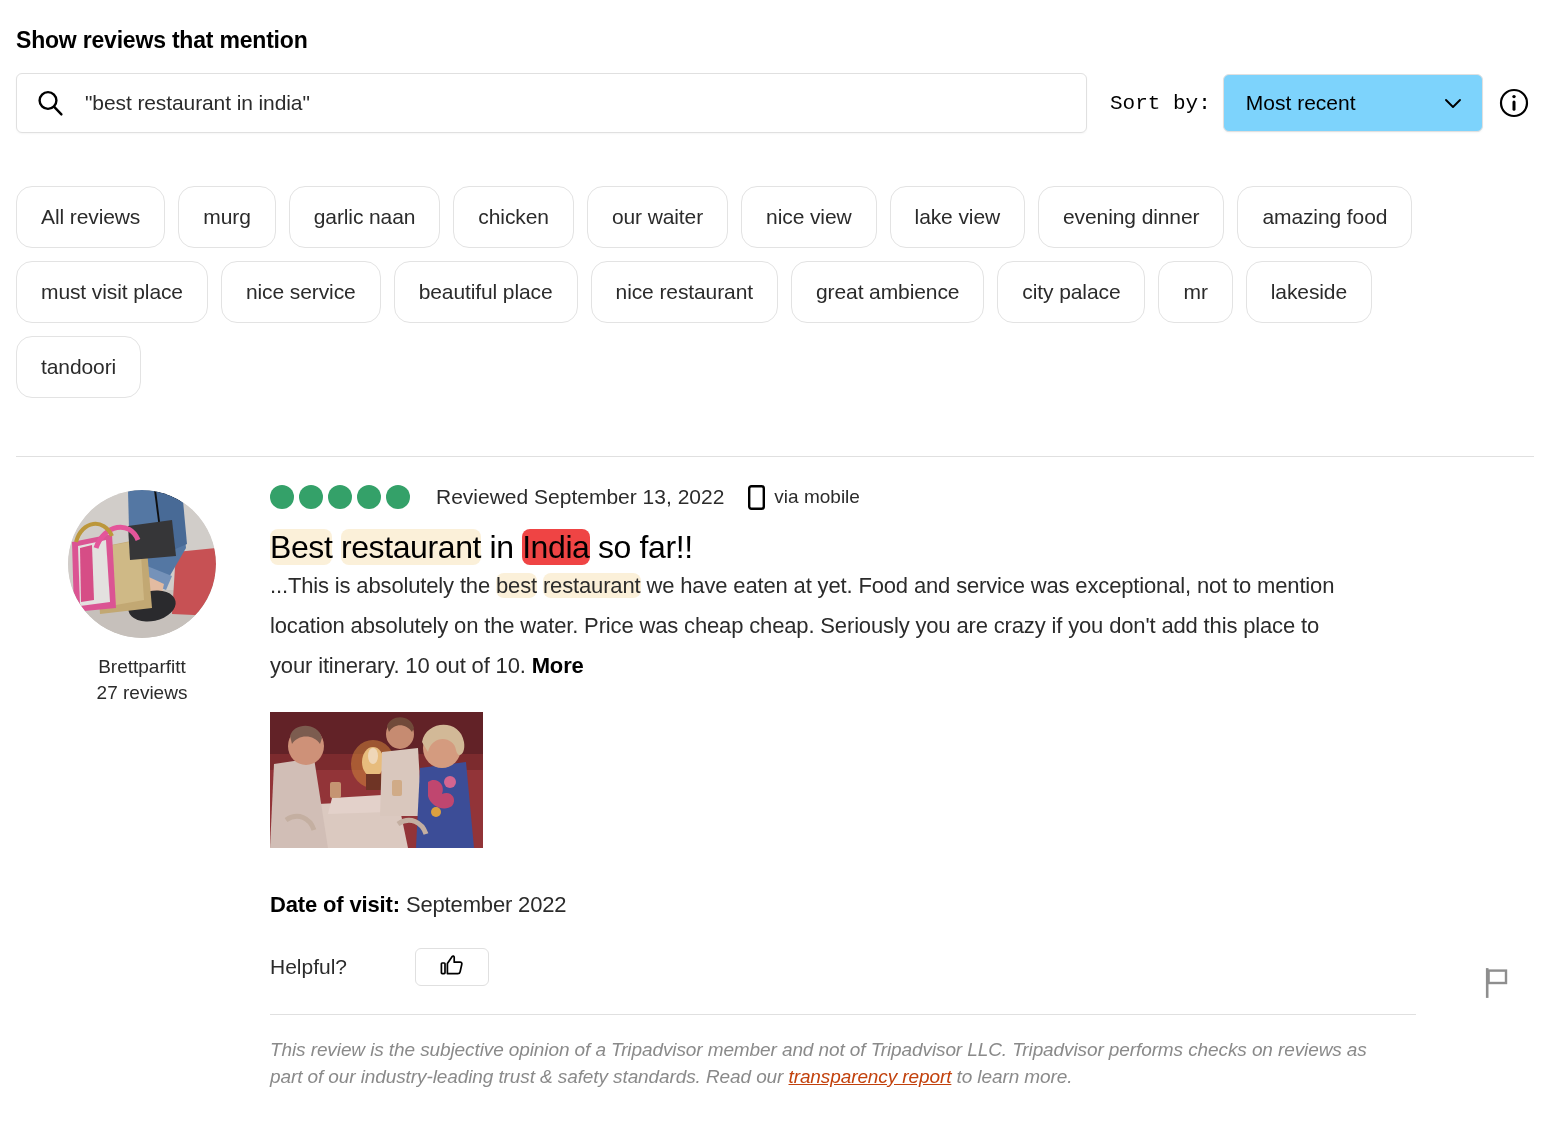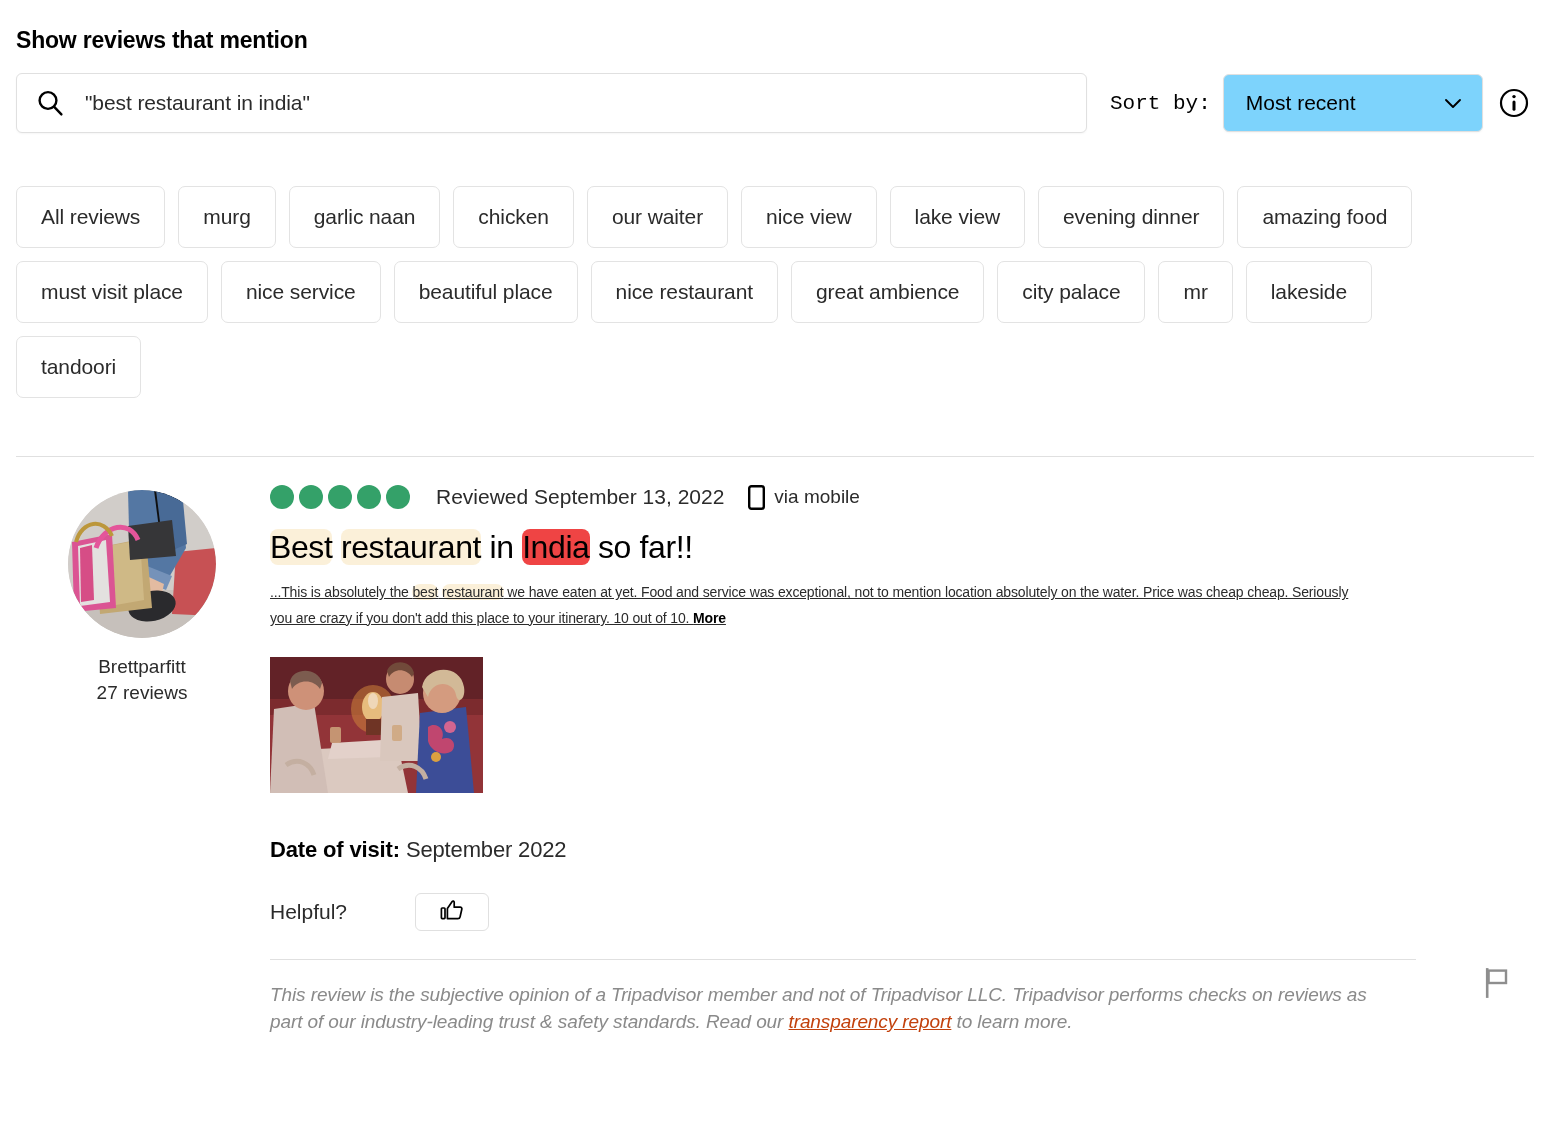--- a/index.html
+++ b/index.html
@@ -82,21 +82,21 @@
     position: absolute;
     left: 16px; top: 186px;
     width: 1420px;
     display: flex;
     flex-wrap: wrap;
     gap: 13px;
   }
   .chip {
     height: 62px;
     border: 1px solid #e3e3e3;
-    border-radius: 7px;
+    border-radius: 16px;
     background: #fff;
     display: flex;
     align-items: center;
     justify-content: center;
     padding: 0 24px;
     font-size: 21px;
     color: #2b2b2b;
     letter-spacing: -0.1px;
     white-space: nowrap;
     cursor: pointer;
@@ -163,27 +163,25 @@
 
   .review-title {
     margin-top: 14px;
     font-size: 32px;
     font-weight: 400;
     letter-spacing: -0.4px;
     line-height: 1.2;
     color: #000;
   }
   .review-text {
-    margin-top: 14px;
-    font-size: 14px;
+    font-size: 22px;
     line-height: 1.82;
     color: #2b2b2b;
     letter-spacing: -0.15px;
     max-width: 1095px;
-    text-decoration: underline;
   }
   .hl { background: #fbf0d9; border-radius: 8px; }
   .more-link { font-weight: 700; color: #000; cursor: pointer; }
 
   .photo {
     margin-top: 26px;
     width: 213px; height: 136px;
     overflow: hidden;
     background: #5b1c1c;
     cursor: pointer;

